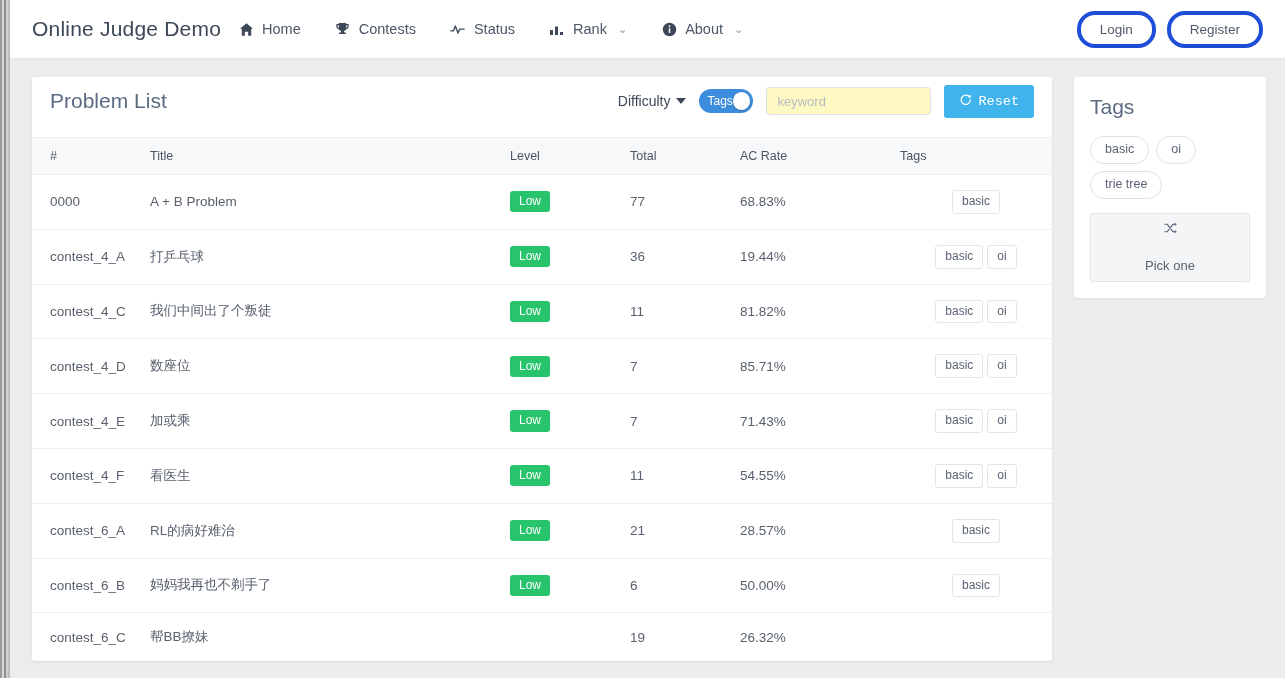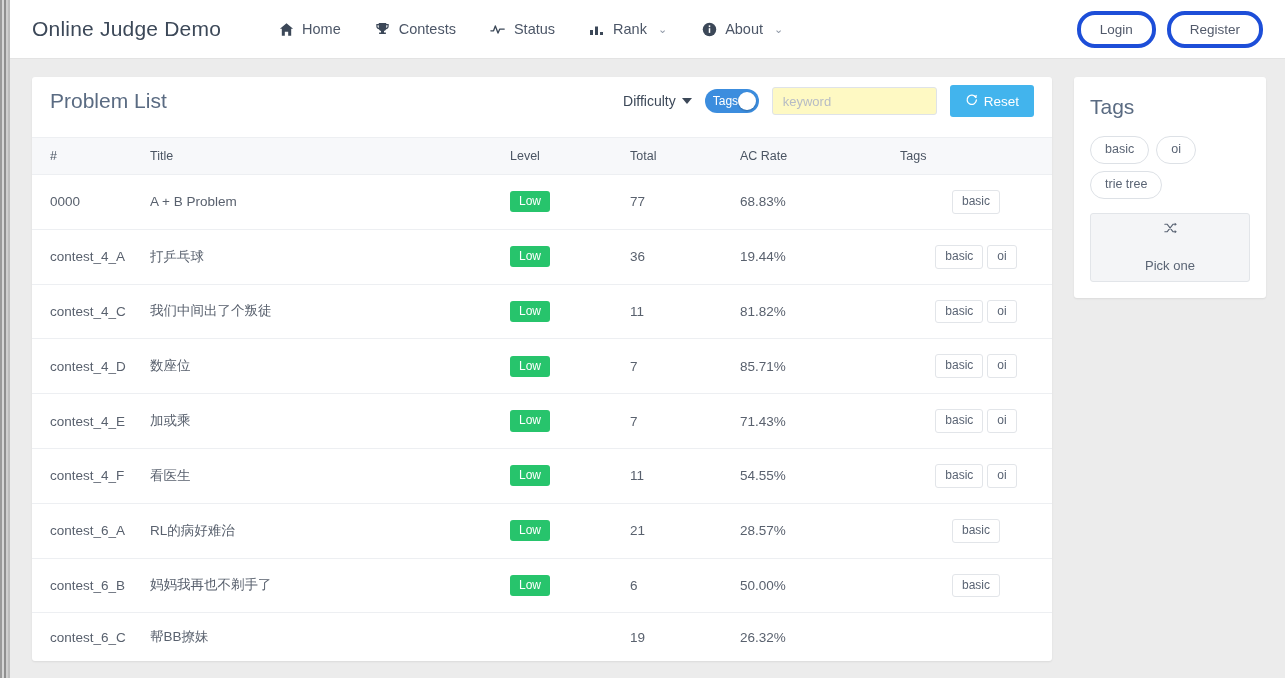--- a/index.html
+++ b/index.html
@@ -21,21 +21,21 @@
   #page { position:absolute; left:10px; top:0; width:1275px; height:678px; overflow:hidden; }
 
   
   .navbar {
     height: 59px; background:#fff; border-bottom:1px solid #e3e3e3;
     display:flex; align-items:center; padding:0 22px 0 22px;
     position:relative;
   }
   .brand {
     font-size: 21px; color:#3c4858; font-weight:400; letter-spacing:.2px;
-    margin-right: 40px; white-space:nowrap;
+    white-space:nowrap;
   }
   .nav-items { display:flex; align-items:center; height:59px; }
   .nav-link {
     display:flex; align-items:center; gap:8px;
     height:59px; padding:0 17px; color:#4c5667; font-size:14.5px;
     text-decoration:none; position:relative; cursor:pointer; white-space:nowrap;
   }
   .nav-link.active { color:#3c8dde; }
   .nav-link.active:after {
     content:""; position:absolute; left:14px; right:14px; bottom:0;
@@ -88,21 +88,21 @@
   .search-box input {
     flex:1; border:0; outline:0; font-size:13px; color:#55606e;
     font-family:inherit; background:transparent;
   }
   .search-box input::placeholder { color:#b7bcc5; }
   .search-ico { color:#9aa1ab; display:flex; }
 
   .btn-reset {
     background:#42b4ed; color:#fff; border:0; border-radius:3px;
     padding:8px 15px; font-size:13.5px; cursor:pointer;
-    display:flex; align-items:center; gap:6px; font-family:Liberation Sans, sans-serif;
+    display:flex; align-items:center; gap:6px; font-family:Liberation Mono, monospace;
   }
 
   
   table.problems { width:100%; border-collapse:collapse; }
   table.problems thead th {
     background:#f7f8fa; color:#4b5563; font-size:12.5px; font-weight:400;
     text-align:left; padding:11px 0; border-top:1px solid #edeff2; border-bottom:1px solid #edeff2;
   }
   table.problems tbody td {
     padding:15px 0; border-bottom:1px solid #edeff2; font-size:13.5px; color:#59616e;

